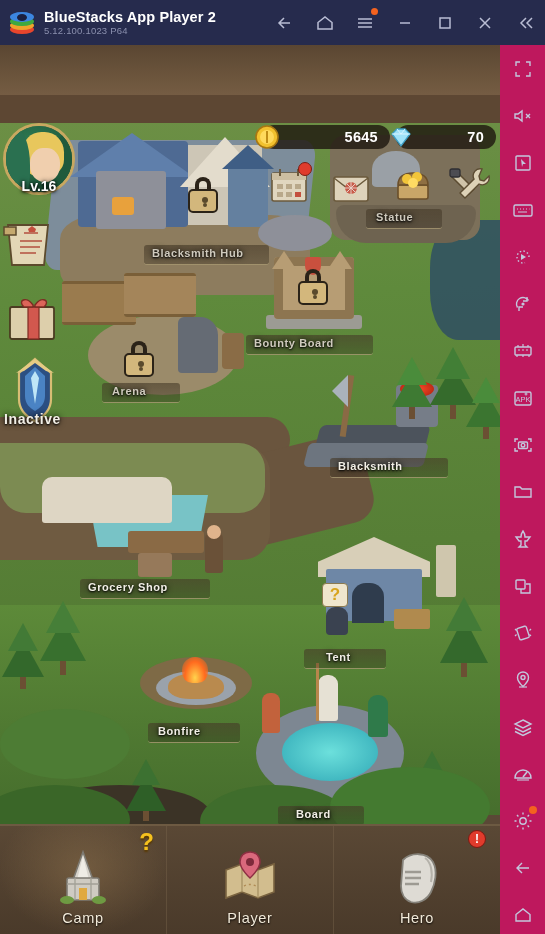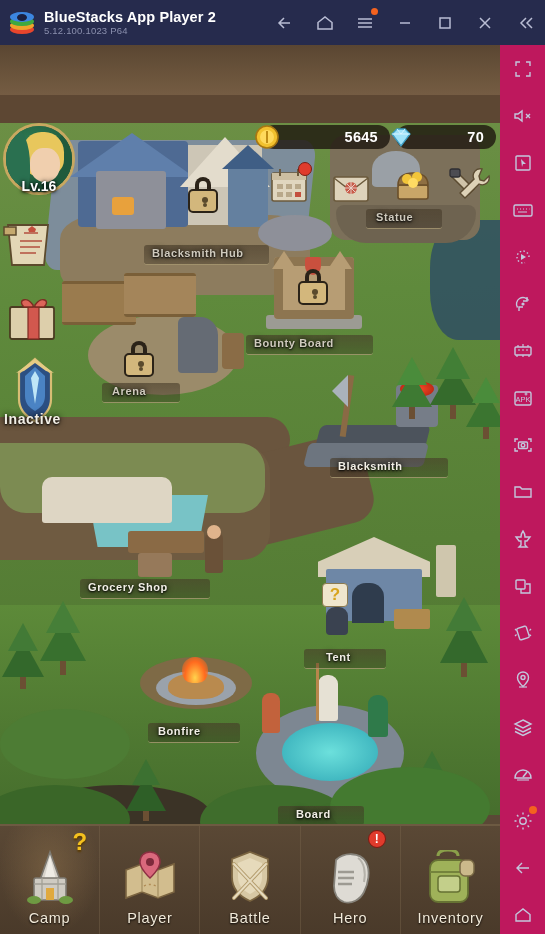--- a/index.html
+++ b/index.html
@@ -509,56 +509,33 @@
             <path d="M6 20l16-6 16 6 16-6v28l-16 6-16-6-16 6z" fill="#d2bd8e" stroke="#7a6340" stroke-width="1.6"></path>
             <path d="M22 14v28M38 20v28" stroke="#a38d5f" stroke-width="1.2"></path>
             <path d="M24 36c4-2 8-2 12 0" stroke="#b08b55" stroke-width="1.4" fill="none" stroke-dasharray="2 3"></path>
             <path d="M30 2c-6 0-10 4-10 10 0 7 10 16 10 16s10-9 10-16c0-6-4-10-10-10z" fill="#d9687c" stroke="#8c2f42" stroke-width="1.5"></path>
             <circle cx="30" cy="12" r="4" fill="#7d2a3b"></circle>
           </svg>
         </div>
         <span class="nav-lbl">Player</span>
       </div>
 
-      <div class="nav-item">
-        <div class="nav-ico">
-          <svg viewBox="0 0 60 58" width="60" height="58">
-            <path d="M30 2l18 7v18c0 13-9 20-18 24-9-4-18-11-18-24V9z" fill="#d7c8a4" stroke="#7a6440" stroke-width="1.8"></path>
-            <path d="M30 8l12 5v14c0 9-6 14-12 17-6-3-12-8-12-17V13z" fill="#e6dabb"></path>
-            <path d="M14 14l32 34M46 14L14 48" stroke="#b49d6e" stroke-width="4" stroke-linecap="round"></path>
-            <path d="M14 14l32 34M46 14L14 48" stroke="#e7dcc0" stroke-width="2" stroke-linecap="round"></path>
-          </svg>
-        </div>
-        <span class="nav-lbl">Battle</span>
-      </div>
 
       <div class="nav-item">
         <div class="nav-ico">
           <svg viewBox="0 0 60 58" width="60" height="58">
             <path d="M16 10c8-8 24-8 30 2 5 9 2 22-2 30-4 8-12 12-20 10-6-2-10-8-10-16z" fill="#dedbd4" stroke="#85827a" stroke-width="1.8"></path>
             <path d="M18 22h16M18 28h16M18 34h14" stroke="#9d9a92" stroke-width="2.4"></path>
             <path d="M38 8c6 4 8 14 6 24" stroke="#b5b2aa" stroke-width="2" fill="none"></path>
           </svg>
         </div>
         <span class="nav-badge" style="right:14px;top:4px;width:18px;height:18px;">!</span>
         <span class="nav-lbl">Hero</span>
       </div>
 
-      <div class="nav-item">
-        <div class="nav-ico">
-          <svg viewBox="0 0 60 58" width="60" height="58">
-            <path d="M18 6c0-4 4-6 10-6s10 2 10 6" fill="none" stroke="#8aa04a" stroke-width="3"></path>
-            <rect x="10" y="10" width="38" height="42" rx="8" fill="#9fb259" stroke="#667233" stroke-width="1.8"></rect>
-            <rect x="18" y="26" width="22" height="16" rx="3" fill="#c3cf8a" stroke="#667233" stroke-width="1.5"></rect>
-            <path d="M10 22h38" stroke="#74833c" stroke-width="2"></path>
-            <rect x="40" y="10" width="14" height="16" rx="5" fill="#cbb98b" stroke="#7a6a45" stroke-width="1.5"></rect>
-          </svg>
-        </div>
-        <span class="nav-lbl">Inventory</span>
-      </div>
 
     </div>
   </div>
 
   <div id="sidebar">
 
     <div class="sb-icon">
       <svg width="20" height="20" viewBox="0 0 20 20">
           <path d="M3 7V3h4M17 7V3h-4M3 13v4h4M17 13v4h-4"></path>
         </svg>

